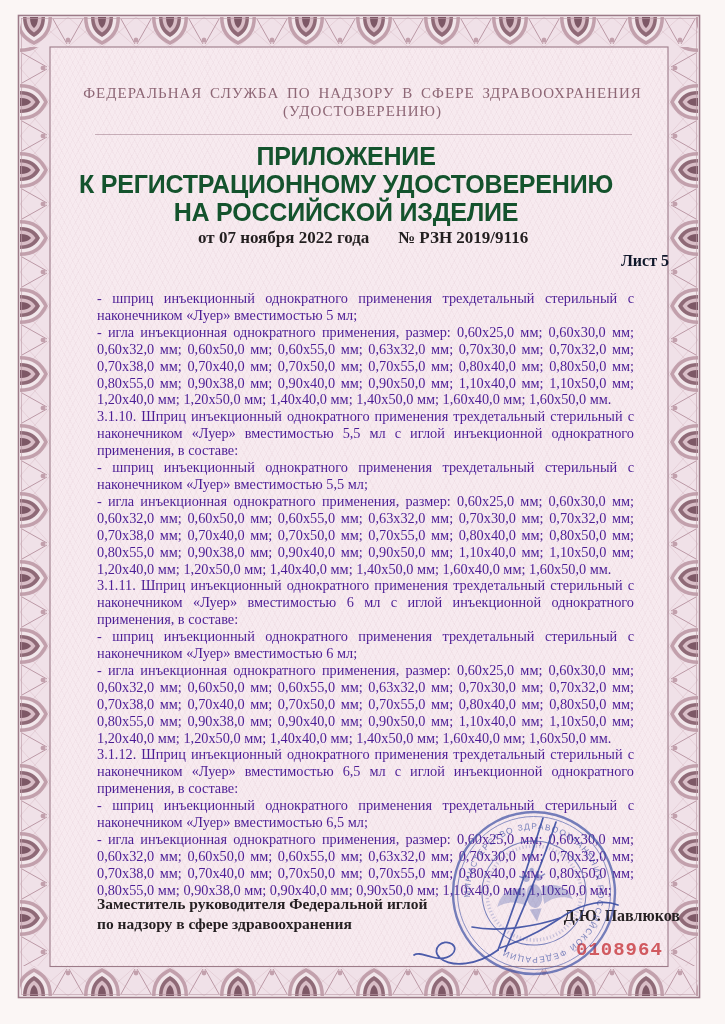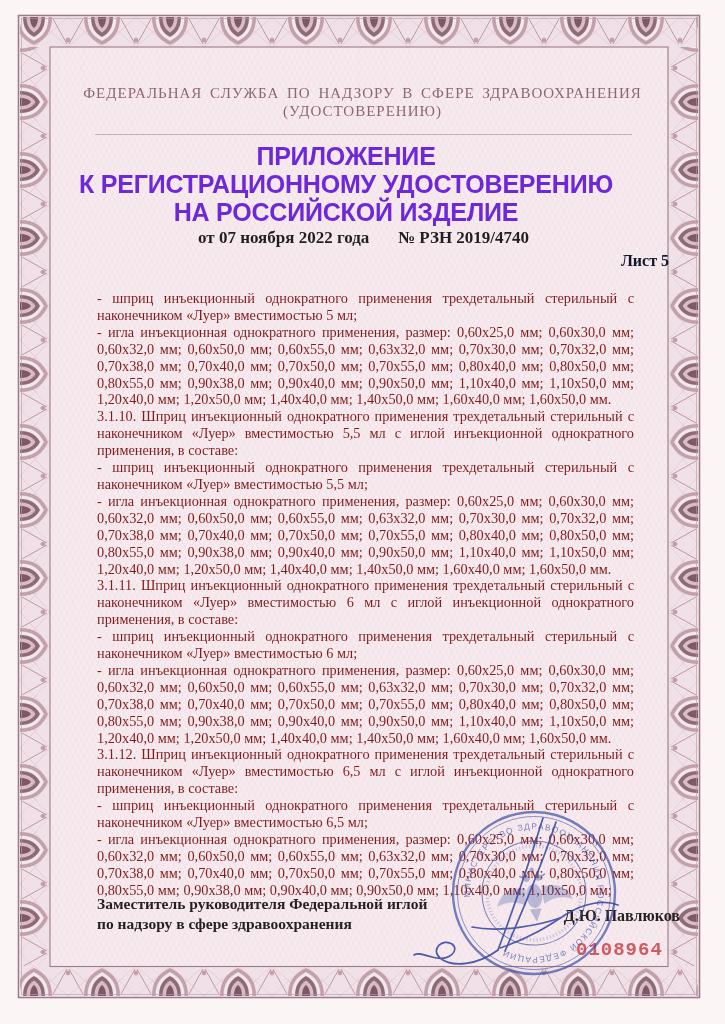--- a/index.html
+++ b/index.html
@@ -21,31 +21,31 @@
     position:absolute;left:55px;top:84px;width:615px;
     text-align:center;color:#8d6675;
     font-size:15px;line-height:18px;letter-spacing:1px;word-spacing:3px;
   }
   .rule{
     position:absolute;left:95px;top:134px;width:537px;height:1px;
     background:rgba(151,114,129,0.5);
   }
   .doc-title{
     position:absolute;left:50px;top:142px;width:592px;
-    text-align:center;color:#6d28d9;
+    text-align:center;color:#14532d;
     font-family:"Liberation Sans", sans-serif;font-weight:bold;
     font-size:25px;line-height:28px;letter-spacing:-0.2px;
   }
   .meta{position:absolute;top:228px;left:8px;width:643px;height:22px;color:#231f20;font-weight:bold;font-size:17px;}
   .meta .date{position:absolute;left:190px;}
   .meta .number{position:absolute;left:390px;}
   .sheet{position:absolute;top:252px;right:77px;color:#0f172a;font-weight:bold;font-size:16px;}
   .body-text{
     position:absolute;left:97px;top:290px;width:537px;
-    color:#7f1d1d;font-size:14.3px;line-height:16.9px;text-align:justify;
+    color:#4c1d95;font-size:14.3px;line-height:16.9px;text-align:justify;
   }
   .body-text p{margin:0;}
   .sig-role{
     position:absolute;left:97px;top:894px;width:400px;
     color:#241f21;font-weight:bold;font-size:15.5px;line-height:20px;
   }
   .sig-name{
     position:absolute;top:907px;right:66px;
     color:#241f21;font-weight:bold;font-size:16px;
   }
@@ -113,21 +113,21 @@
   <div class="rule"></div>
 
   <div class="doc-title">
     <div>ПРИЛОЖЕНИЕ</div>
     <div>К РЕГИСТРАЦИОННОМУ УДОСТОВЕРЕНИЮ</div>
     <div>НА РОССИЙСКОЙ ИЗДЕЛИЕ</div>
   </div>
 
   <div class="meta">
     <span class="date">от 07 ноября 2022 года</span>
-    <span class="number">№  РЗН 2019/4740</span>
+    <span class="number">№  РЗН 2019/9116</span>
   </div>
 
   <div class="sheet">Лист 5</div>
 
   <div class="body-text">
     <p>- шприц инъекционный однократного применения трехдетальный стерильный с наконечником «Луер» вместимостью 5 мл;</p>
     <p>- игла инъекционная однократного применения, размер: 0,60х25,0 мм; 0,60х30,0 мм; 0,60х32,0 мм; 0,60х50,0 мм; 0,60х55,0 мм; 0,63х32,0 мм; 0,70х30,0 мм; 0,70х32,0 мм; 0,70х38,0 мм; 0,70х40,0 мм; 0,70х50,0 мм; 0,70х55,0 мм; 0,80х40,0 мм; 0,80х50,0 мм; 0,80х55,0 мм; 0,90х38,0 мм; 0,90х40,0 мм; 0,90х50,0 мм; 1,10х40,0 мм; 1,10х50,0 мм; 1,20х40,0 мм; 1,20х50,0 мм; 1,40х40,0 мм; 1,40х50,0 мм; 1,60х40,0 мм; 1,60х50,0 мм.</p>
     <p>3.1.10. Шприц инъекционный однократного применения трехдетальный стерильный с наконечником «Луер» вместимостью 5,5 мл с иглой инъекционной однократного применения, в составе:</p>
     <p>- шприц инъекционный однократного применения трехдетальный стерильный с наконечником «Луер» вместимостью 5,5 мл;</p>
     <p>- игла инъекционная однократного применения, размер: 0,60х25,0 мм; 0,60х30,0 мм; 0,60х32,0 мм; 0,60х50,0 мм; 0,60х55,0 мм; 0,63х32,0 мм; 0,70х30,0 мм; 0,70х32,0 мм; 0,70х38,0 мм; 0,70х40,0 мм; 0,70х50,0 мм; 0,70х55,0 мм; 0,80х40,0 мм; 0,80х50,0 мм; 0,80х55,0 мм; 0,90х38,0 мм; 0,90х40,0 мм; 0,90х50,0 мм; 1,10х40,0 мм; 1,10х50,0 мм; 1,20х40,0 мм; 1,20х50,0 мм; 1,40х40,0 мм; 1,40х50,0 мм; 1,60х40,0 мм; 1,60х50,0 мм.</p>

